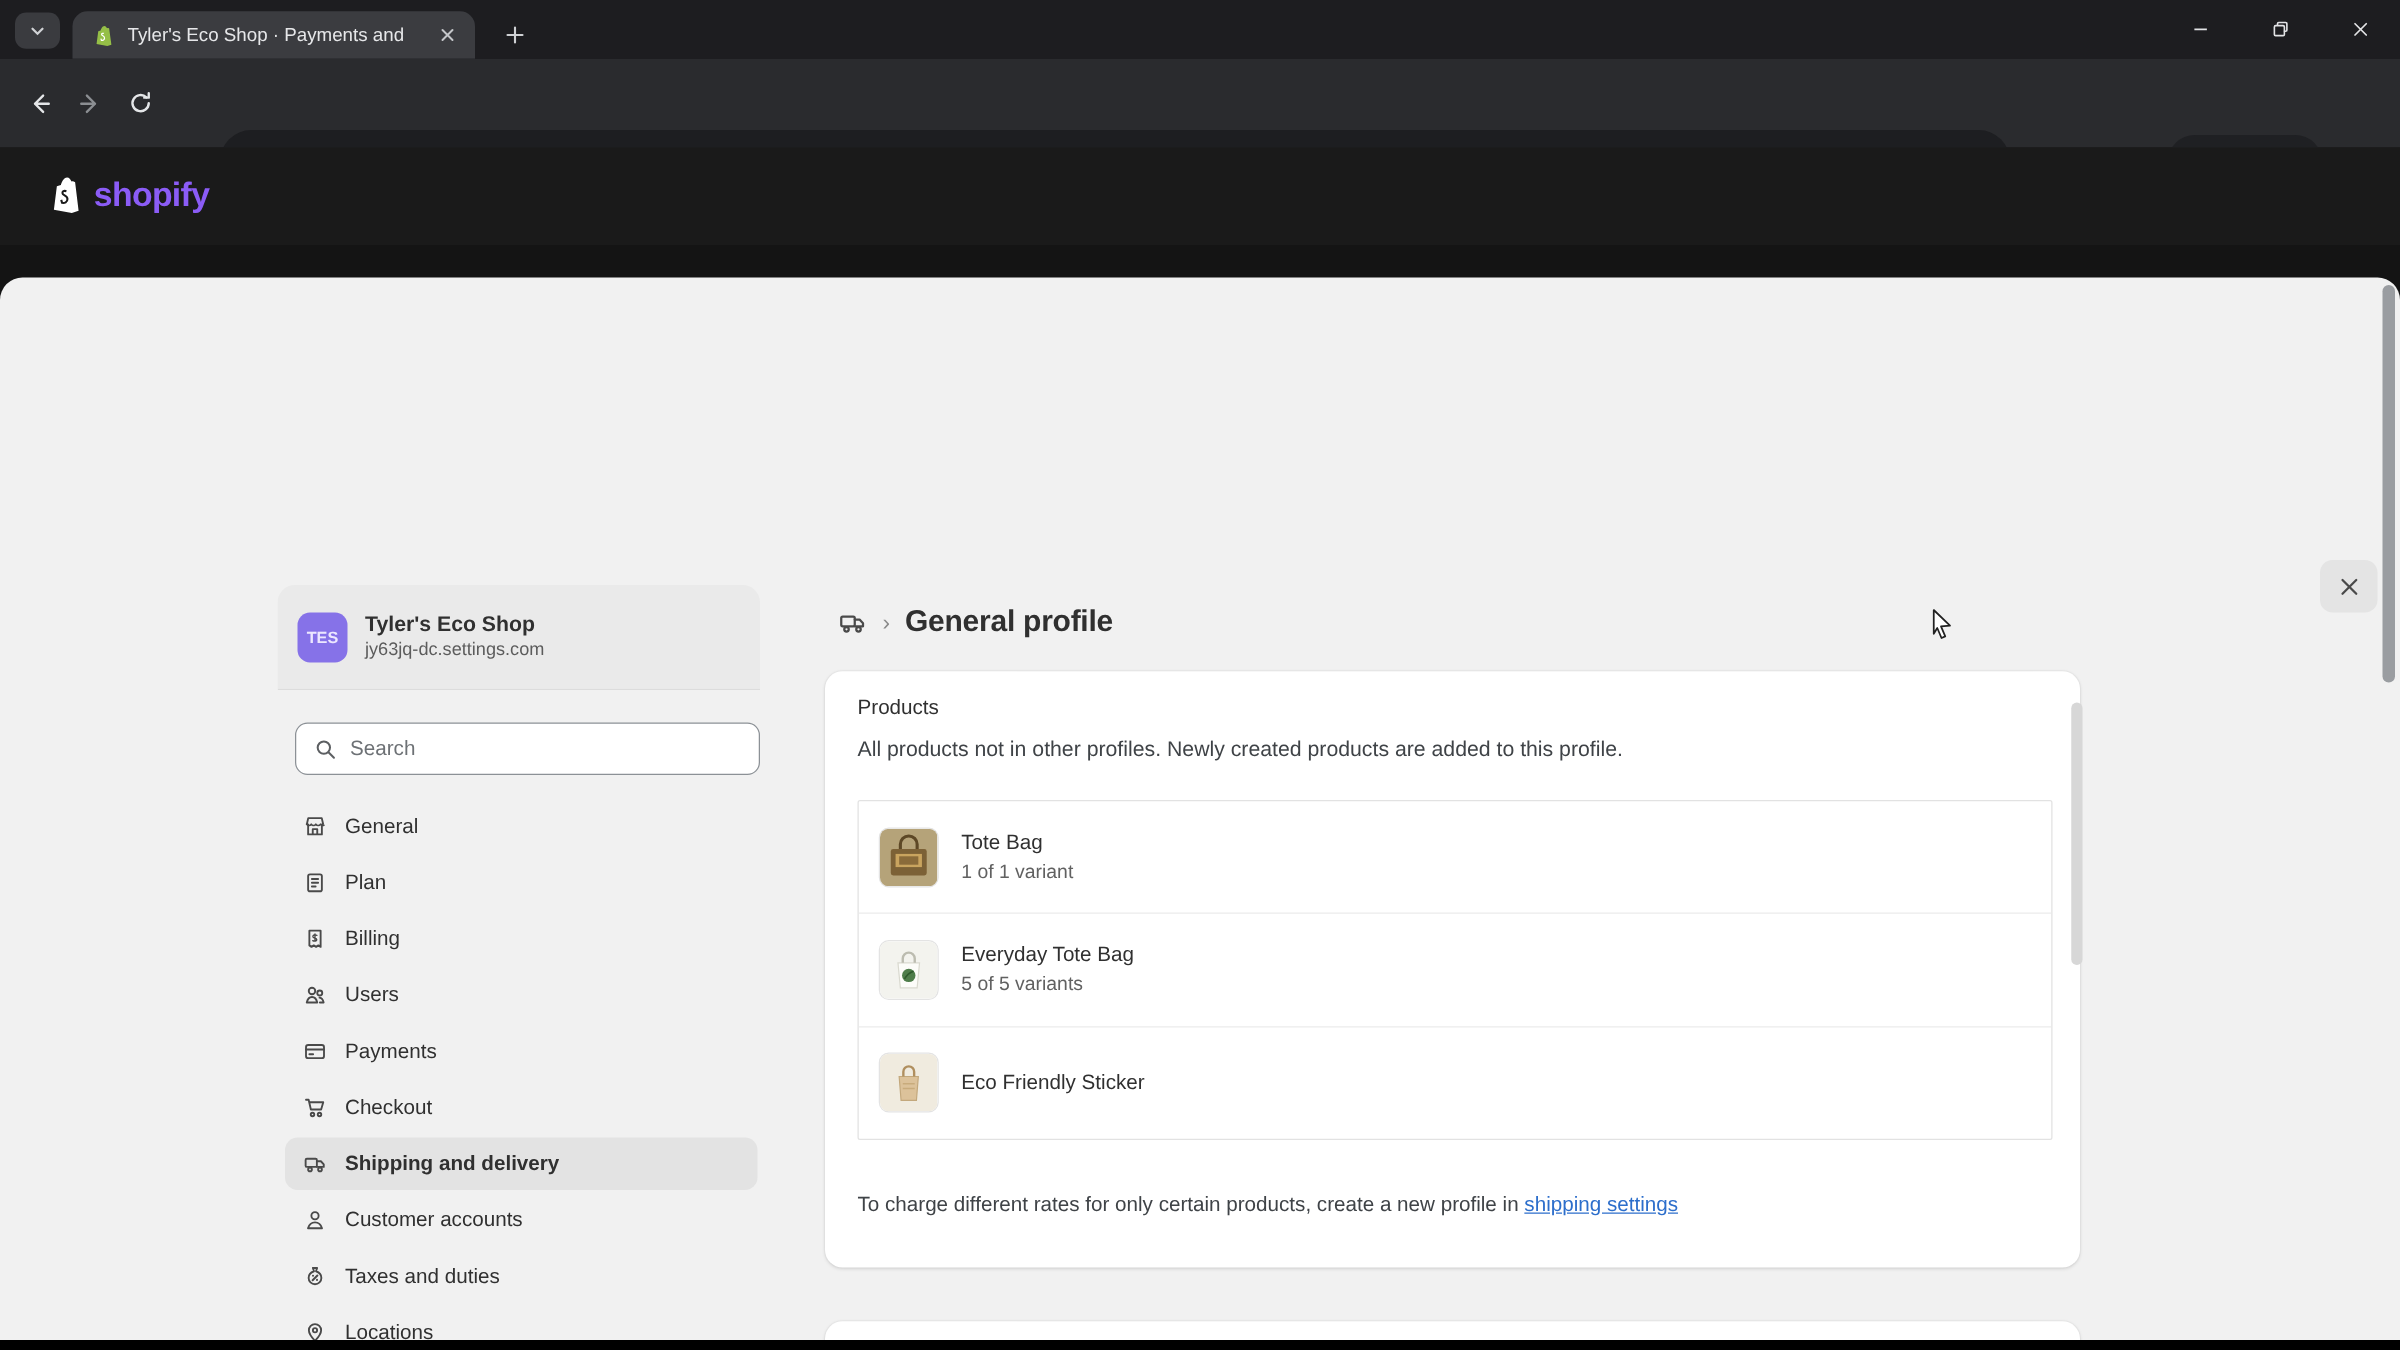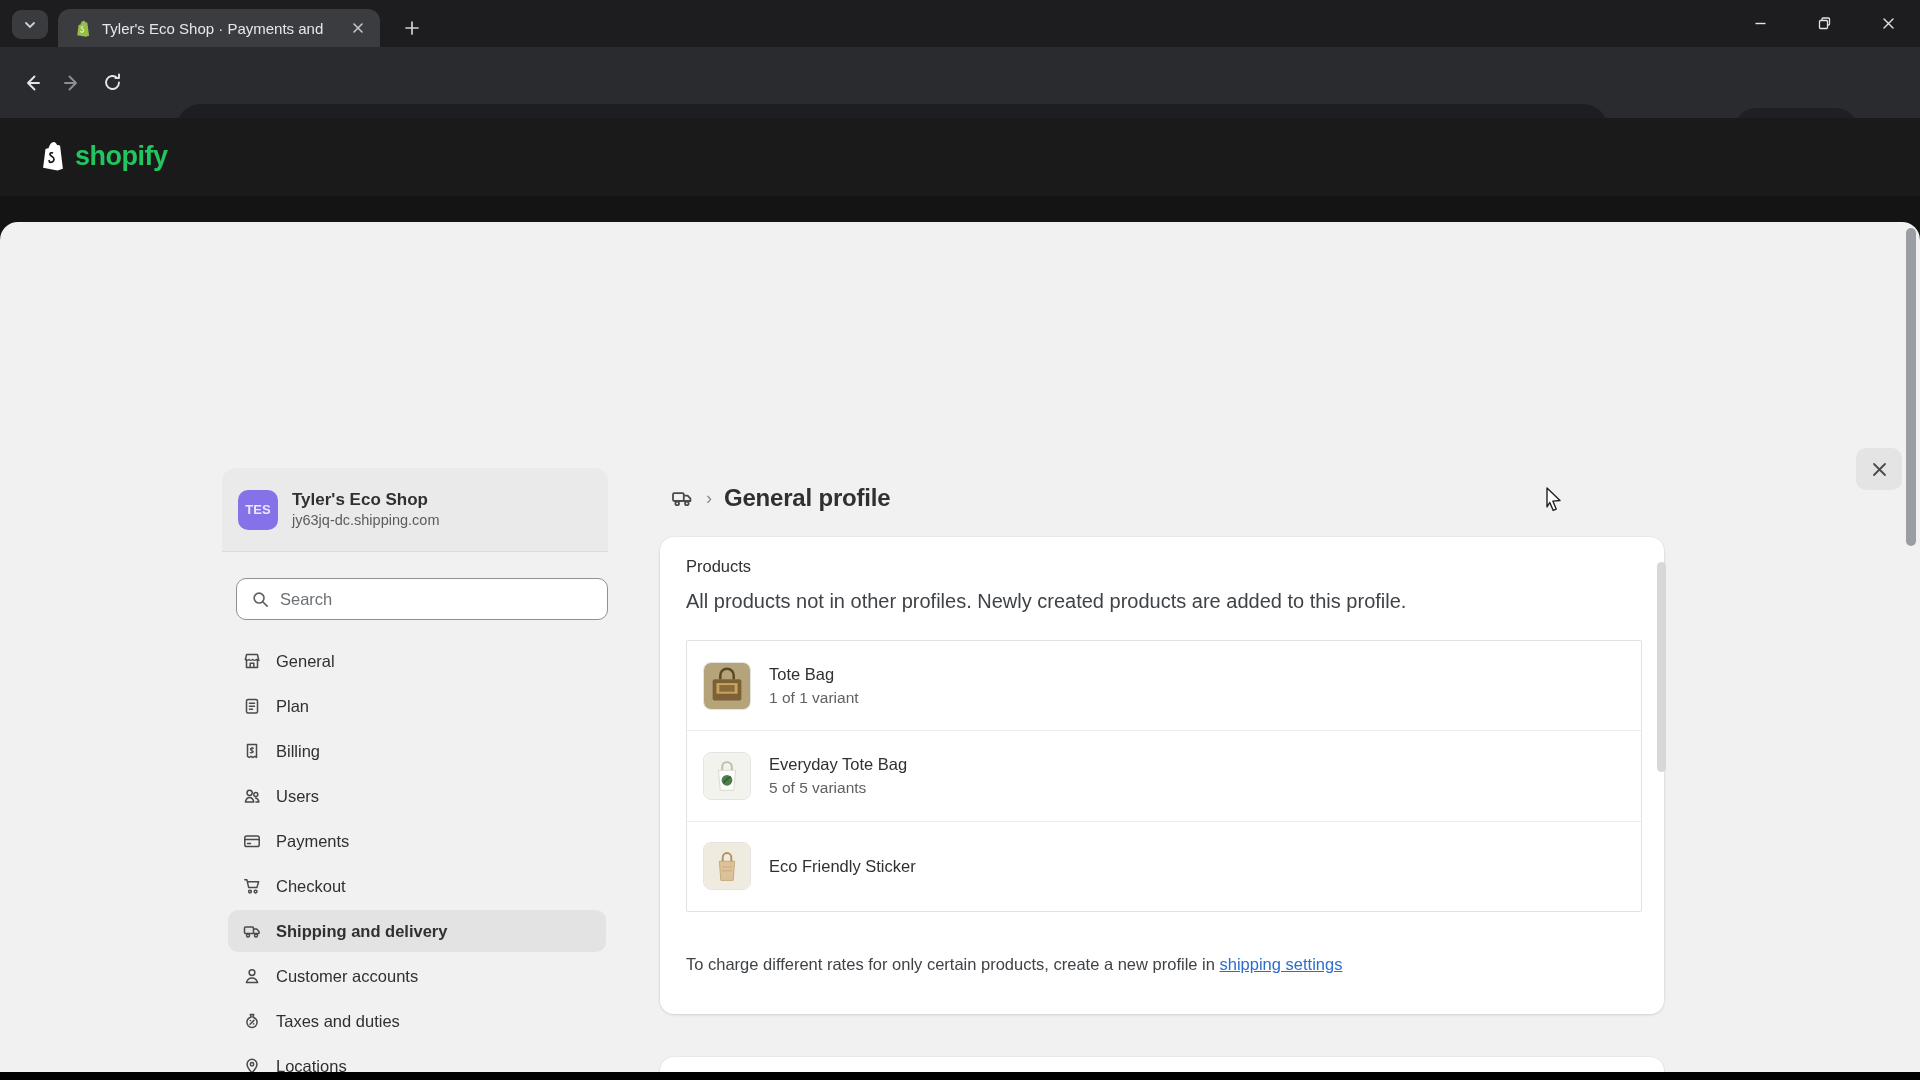--- a/index.html
+++ b/index.html
@@ -25,21 +25,21 @@
   .omnibox { position:absolute; left:176px; top:57px; width:1432px; height:50px; background:#1d1e21; border-radius:25px; display:flex; align-items:center; padding:0 18px; }
   .siteinfo { color:#c3c5c8; width:22px; height:22px; margin-right:12px; flex:0 0 22px; }
   .url-text { font-size:17px; color:#e7e8ea; letter-spacing:.1px; white-space:nowrap; }
   .toolbar-right { position:absolute; right:14px; top:47px; height:71px; display:flex; align-items:center; gap:6px; }
   .tb-icon { width:38px; height:38px; display:flex; align-items:center; justify-content:center; color:#d4d6d9; }
   .incog-chip { height:44px; background:#1f2023; border-radius:22px; display:flex; align-items:center; gap:9px; padding:0 18px 0 14px; color:#e8eaed; margin:0 4px; }
   .incog-chip span { font-size:15.5px; }
 
   
   .topbar { position:absolute; left:0; top:118px; width:1920px; height:78px; background:#1a1a1a; }
-  .brand { position:absolute; left:38px; top:22px; display:flex; align-items:center; gap:7px; color:#22c55e;justify-content:center; }
+  .brand { position:absolute; left:38px; top:22px; display:flex; align-items:center; gap:7px; color:#8b5cf6;justify-content:center; }
   .brand-word { font-size:27px; font-weight:bold; letter-spacing:-0.5px; }
   .gsearch { position:absolute; left:512px; top:139px; width:888px; height:46px; background:#2e2e2e; border:1px solid #4d4d4d; border-radius:10px; display:flex; align-items:center; padding:0 10px 0 16px; }
   .gsearch .mag { color:#b3b3b3; width:19px; height:19px; margin-right:10px; flex:0 0 19px; }
   .gsearch .ph { color:#b5b5b5; font-size:17px; flex:1; }
   .kbd { background:#3d3d3d; border-radius:6px; color:#b5b5b5; font-size:12.5px; font-weight:bold; padding:6px 10px; margin-left:6px; letter-spacing:.5px; }
   .topbar-right { position:absolute; right:24px; top:118px; height:78px; display:flex; align-items:center; gap:10px; }
   .top-icon-btn { width:42px; height:42px; border-radius:10px; display:flex; align-items:center; justify-content:center; color:#e3e3e3; }
   .store-chip { display:flex; align-items:center; gap:12px; padding:5px 10px 5px 5px; border-radius:10px; }
   .avatar-sm { width:32px; height:32px; border-radius:8px; display:flex; align-items:center; justify-content:center; font-size:11.5px; font-weight:bold; color:#f2edff; }
   .store-chip-name { color:#f7f7f7; font-size:16.5px; font-weight:bold; }
@@ -69,21 +69,21 @@
 
   
   .crumb { position:absolute; left:670px; top:262px; display:flex; align-items:center; gap:12px; }
   .crumb-icon { color:#4a4a4a; width:24px; height:24px; }
   .crumb-sep { color:#8a8a8a; font-size:18px; }
   .crumb-title { font-size:24px; font-weight:bold; color:#303030; letter-spacing:-.2px; }
 
   .card { position:absolute; left:660px; width:1004px; background:#fff; border-radius:14px; box-shadow:0 1px 3px rgba(0,0,0,.12), 0 0 0 1px rgba(0,0,0,.02); }
   .card.products { top:315px; height:477px; padding:20px 26px; }
   .card-h { font-size:16.5px; font-weight:normal; color:#303030; }
-  .card-sub { font-size:20px; color:#3f4347; margin-top:14px; }
+  .card-sub { font-size:17px; color:#3f4347; margin-top:14px; }
   .plist { position:absolute; left:26px; top:103px; width:956px; height:272px; border:1px solid #e2e2e2; border-radius:2px; display:flex; flex-direction:column; overflow:hidden; }
   .prow { flex:1; display:flex; align-items:center; padding:0 16px; gap:18px; }
   .prow + .prow { border-top:1px solid #ececec; }
   .pthumb { width:48px; height:48px; border-radius:8px; border:1px solid #e3e3e3; overflow:hidden; flex:0 0 48px; }
   .pthumb svg { display:block; width:46px; height:46px; }
   .pname { font-size:16.5px; color:#303030; }
   .pvar { font-size:15.5px; color:#616161; margin-top:5px; }
   .card-foot { position:absolute; left:26px; top:418px; font-size:16.5px; color:#3f4347; }
   .card-foot a { color:#2c6ecb; text-decoration:underline; cursor:pointer; }
 
@@ -242,21 +242,21 @@
     </div>
   </div>
 
   <div class="modal">
 
     <div class="side">
       <div class="side-head">
         <span class="avatar-lg" style="background:#8672e8">TES</span>
         <div>
           <div class="side-store-name">Tyler's Eco Shop</div>
-          <div class="side-store-domain">jy63jq-dc.shipping.com</div>
+          <div class="side-store-domain">jy63jq-dc.settings.com</div>
         </div>
       </div>
       <div class="side-search">
         <svg class="mag ic" viewBox="0 0 20 20" fill="none" stroke="currentColor" stroke-width="1.7" stroke-linecap="round">
             <circle cx="8.5" cy="8.5" r="5.2"></circle>
             <path d="M12.6 12.6L17 17"></path>
           </svg>
         <span class="ph">Search</span>
       </div>
       <div class="side-nav">

